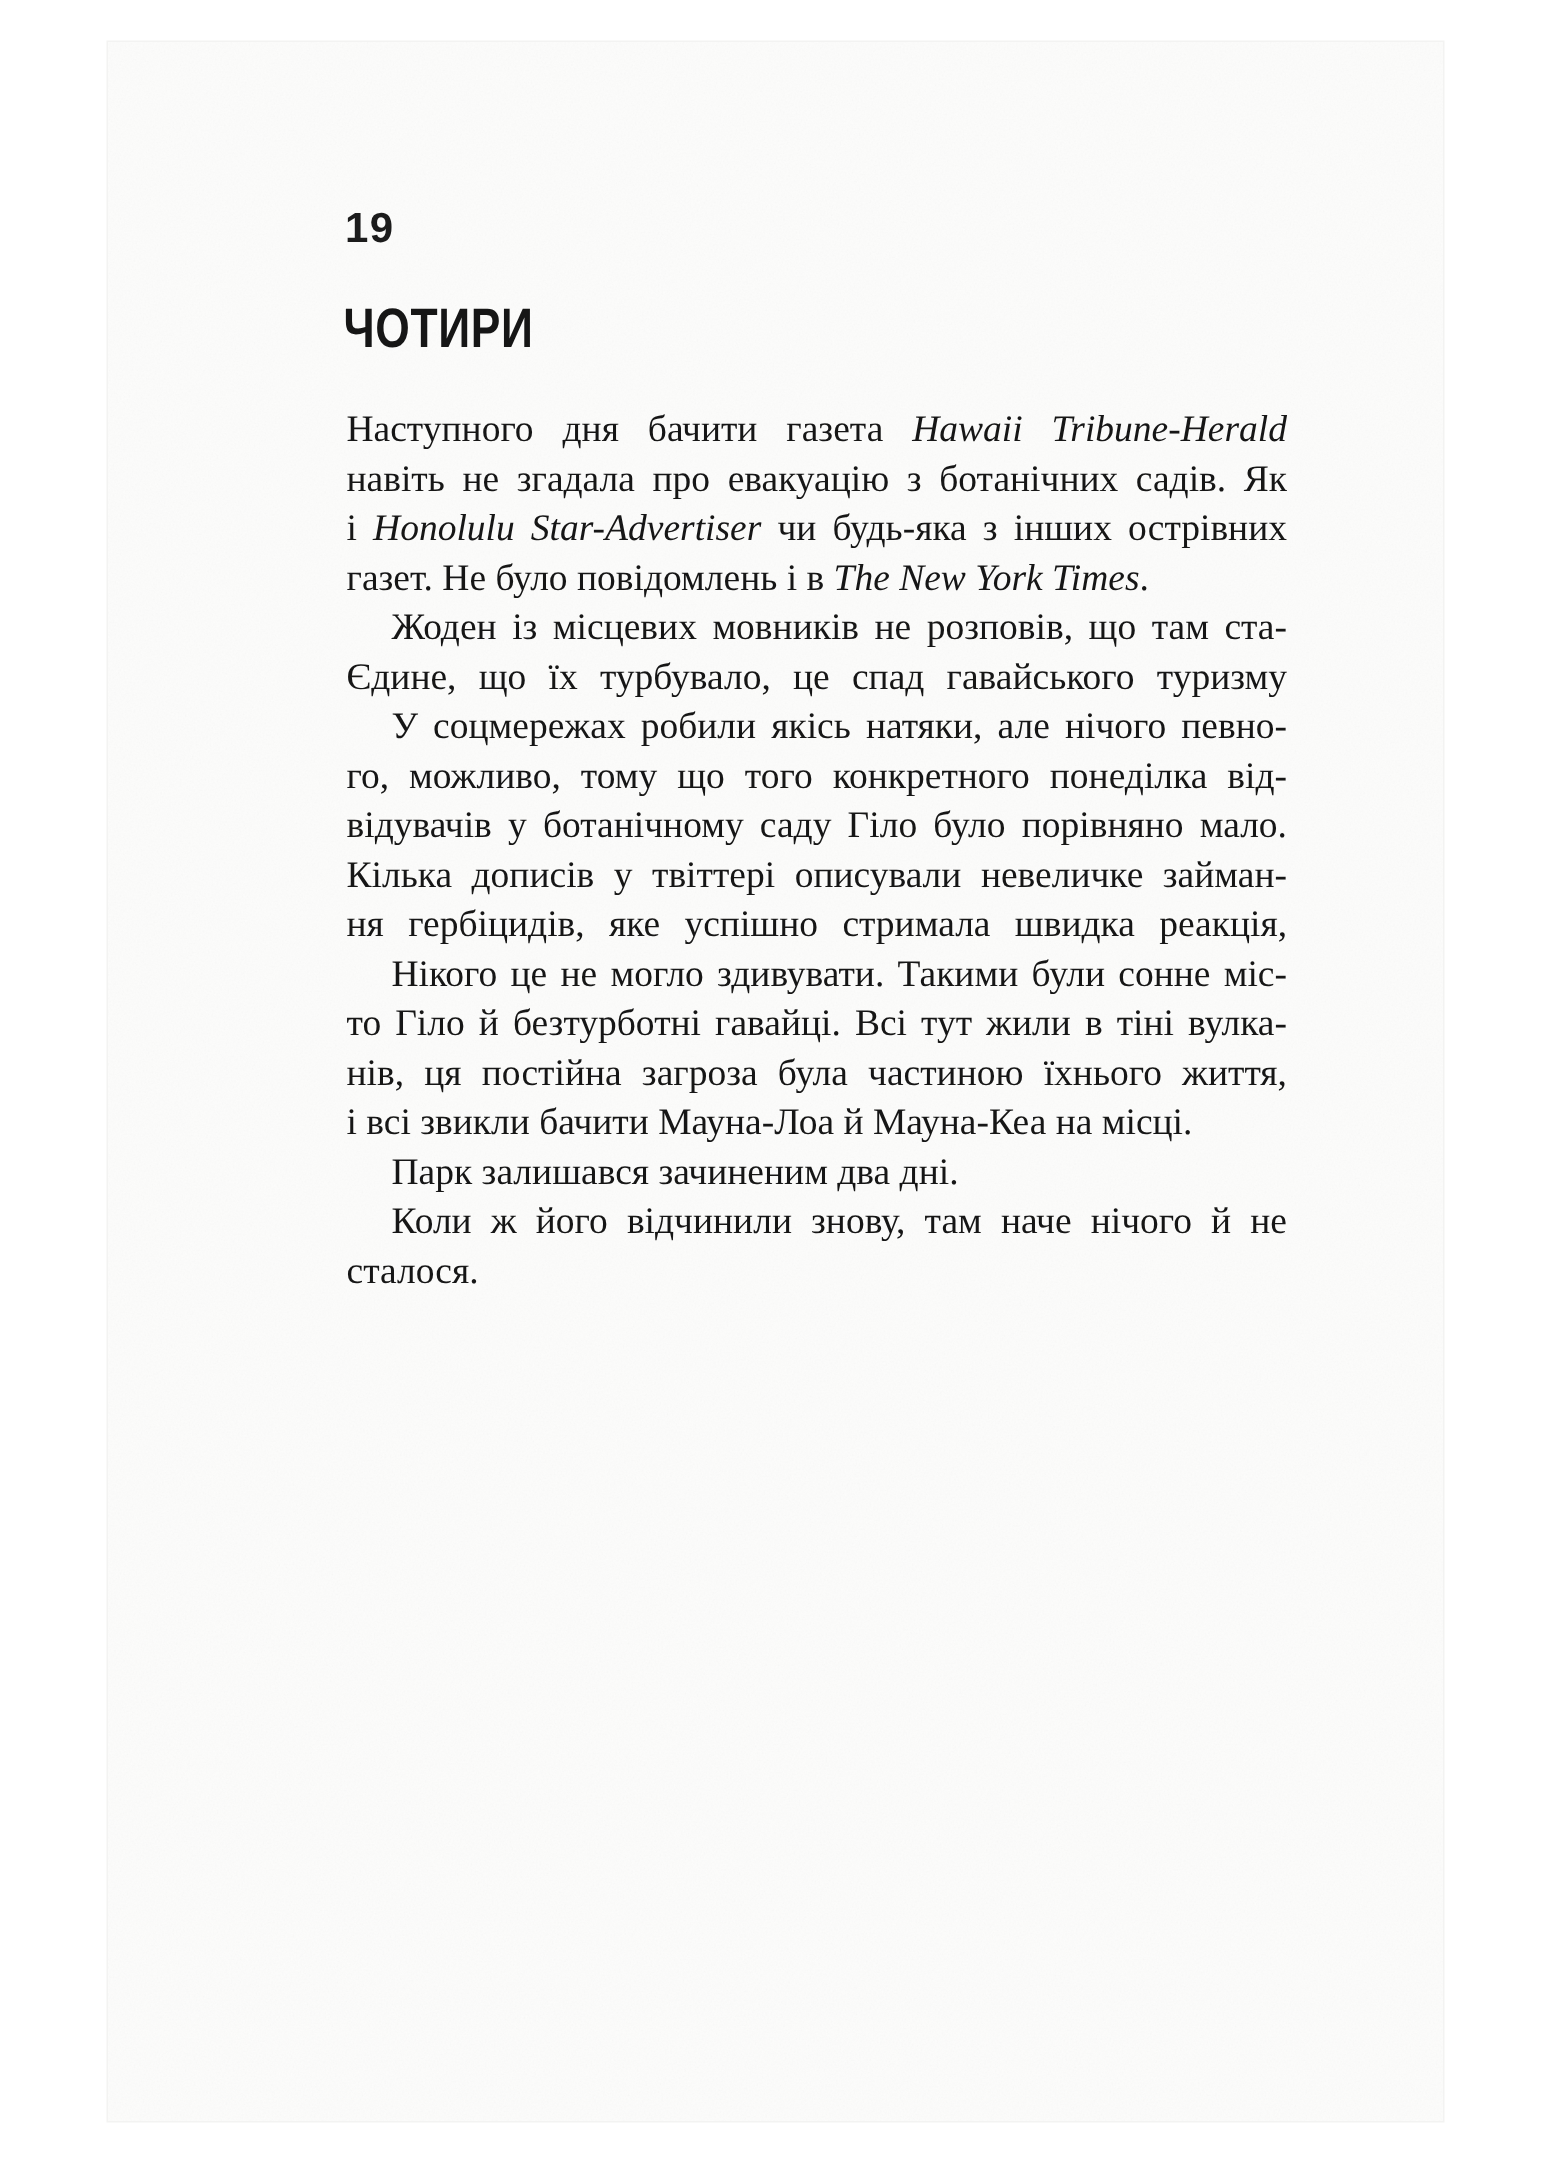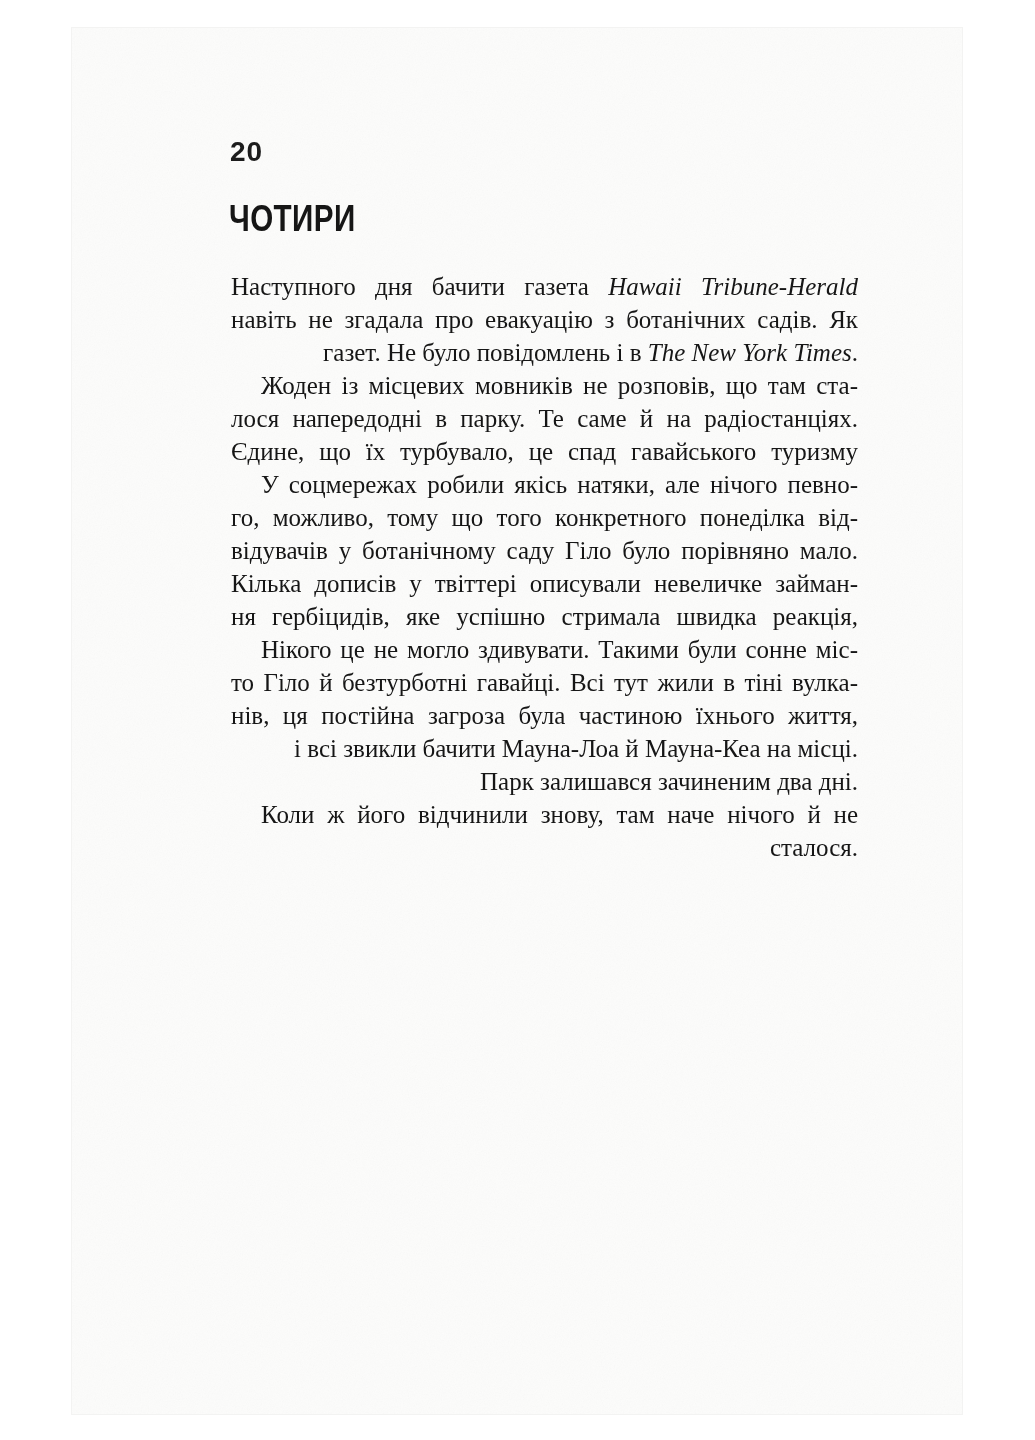--- a/index.html
+++ b/index.html
@@ -65,55 +65,55 @@
     font-size: 25px;
     line-height: 33px;
     color: #161616;
   }
   .para { margin: 0; padding: 0; }
   .line {
     text-align: justify;
     text-align-last: justify;
   }
   .line.para-last {
-    text-align: right;
+    text-align: left;
     text-align-last: auto;
   }
   .line.indent { text-indent: 30px; }
   .line i { font-style: italic; }
 </style>
 </head>
 <body>
 
 <div class="canvas">
   <div class="page">
 
     <svg class="noise" width="890" height="1386" xmlns="http://www.w3.org/2000/svg" aria-hidden="true">
       <filter id="grain">
         <feTurbulence type="fractalNoise" baseFrequency="0.85" numOctaves="2" stitchTiles="stitch"></feTurbulence>
         <feColorMatrix type="saturate" values="0"></feColorMatrix>
       </filter>
       <rect width="890" height="1386" filter="url(#grain)"></rect>
     </svg>
 
-    <div class="page-number">20</div>
+    <div class="page-number">19</div>
 
     <div class="chapter-heading">
       <span class="squeeze">ЧОТИРИ</span>
     </div>
 
     <div class="body-text">
         <div class="para">
           <div class="line"><span>Наступного дня бачити газета </span><i>Hawaii Tribune-Herald</i></div>
           <div class="line"><span>навіть не згадала про евакуацію з ботанічних садів. Як</span></div>
+          <div class="line"><span>і </span><i>Honolulu Star-Advertiser</i><span> чи будь-яка з інших острівних</span></div>
           <div class="line para-last"><span>газет. Не було повідомлень і в </span><i>The New York Times</i><span>.</span></div>
         </div>
         <div class="para">
           <div class="line indent"><span>Жоден із місцевих мовників не розповів, що там ста-</span></div>
-          <div class="line"><span>лося напередодні в парку. Те саме й на радіостанціях.</span></div>
           <div class="line"><span>Єдине, що їх турбувало, це спад гавайського туризму</span></div>
         </div>
         <div class="para">
           <div class="line indent"><span>У соцмережах робили якісь натяки, але нічого певно-</span></div>
           <div class="line"><span>го, можливо, тому що того конкретного понеділка від-</span></div>
           <div class="line"><span>відувачів у ботанічному саду Гіло було порівняно мало.</span></div>
           <div class="line"><span>Кілька дописів у твіттері описували невеличке займан-</span></div>
           <div class="line"><span>ня гербіцидів, яке успішно стримала швидка реакція,</span></div>
         </div>
         <div class="para">

